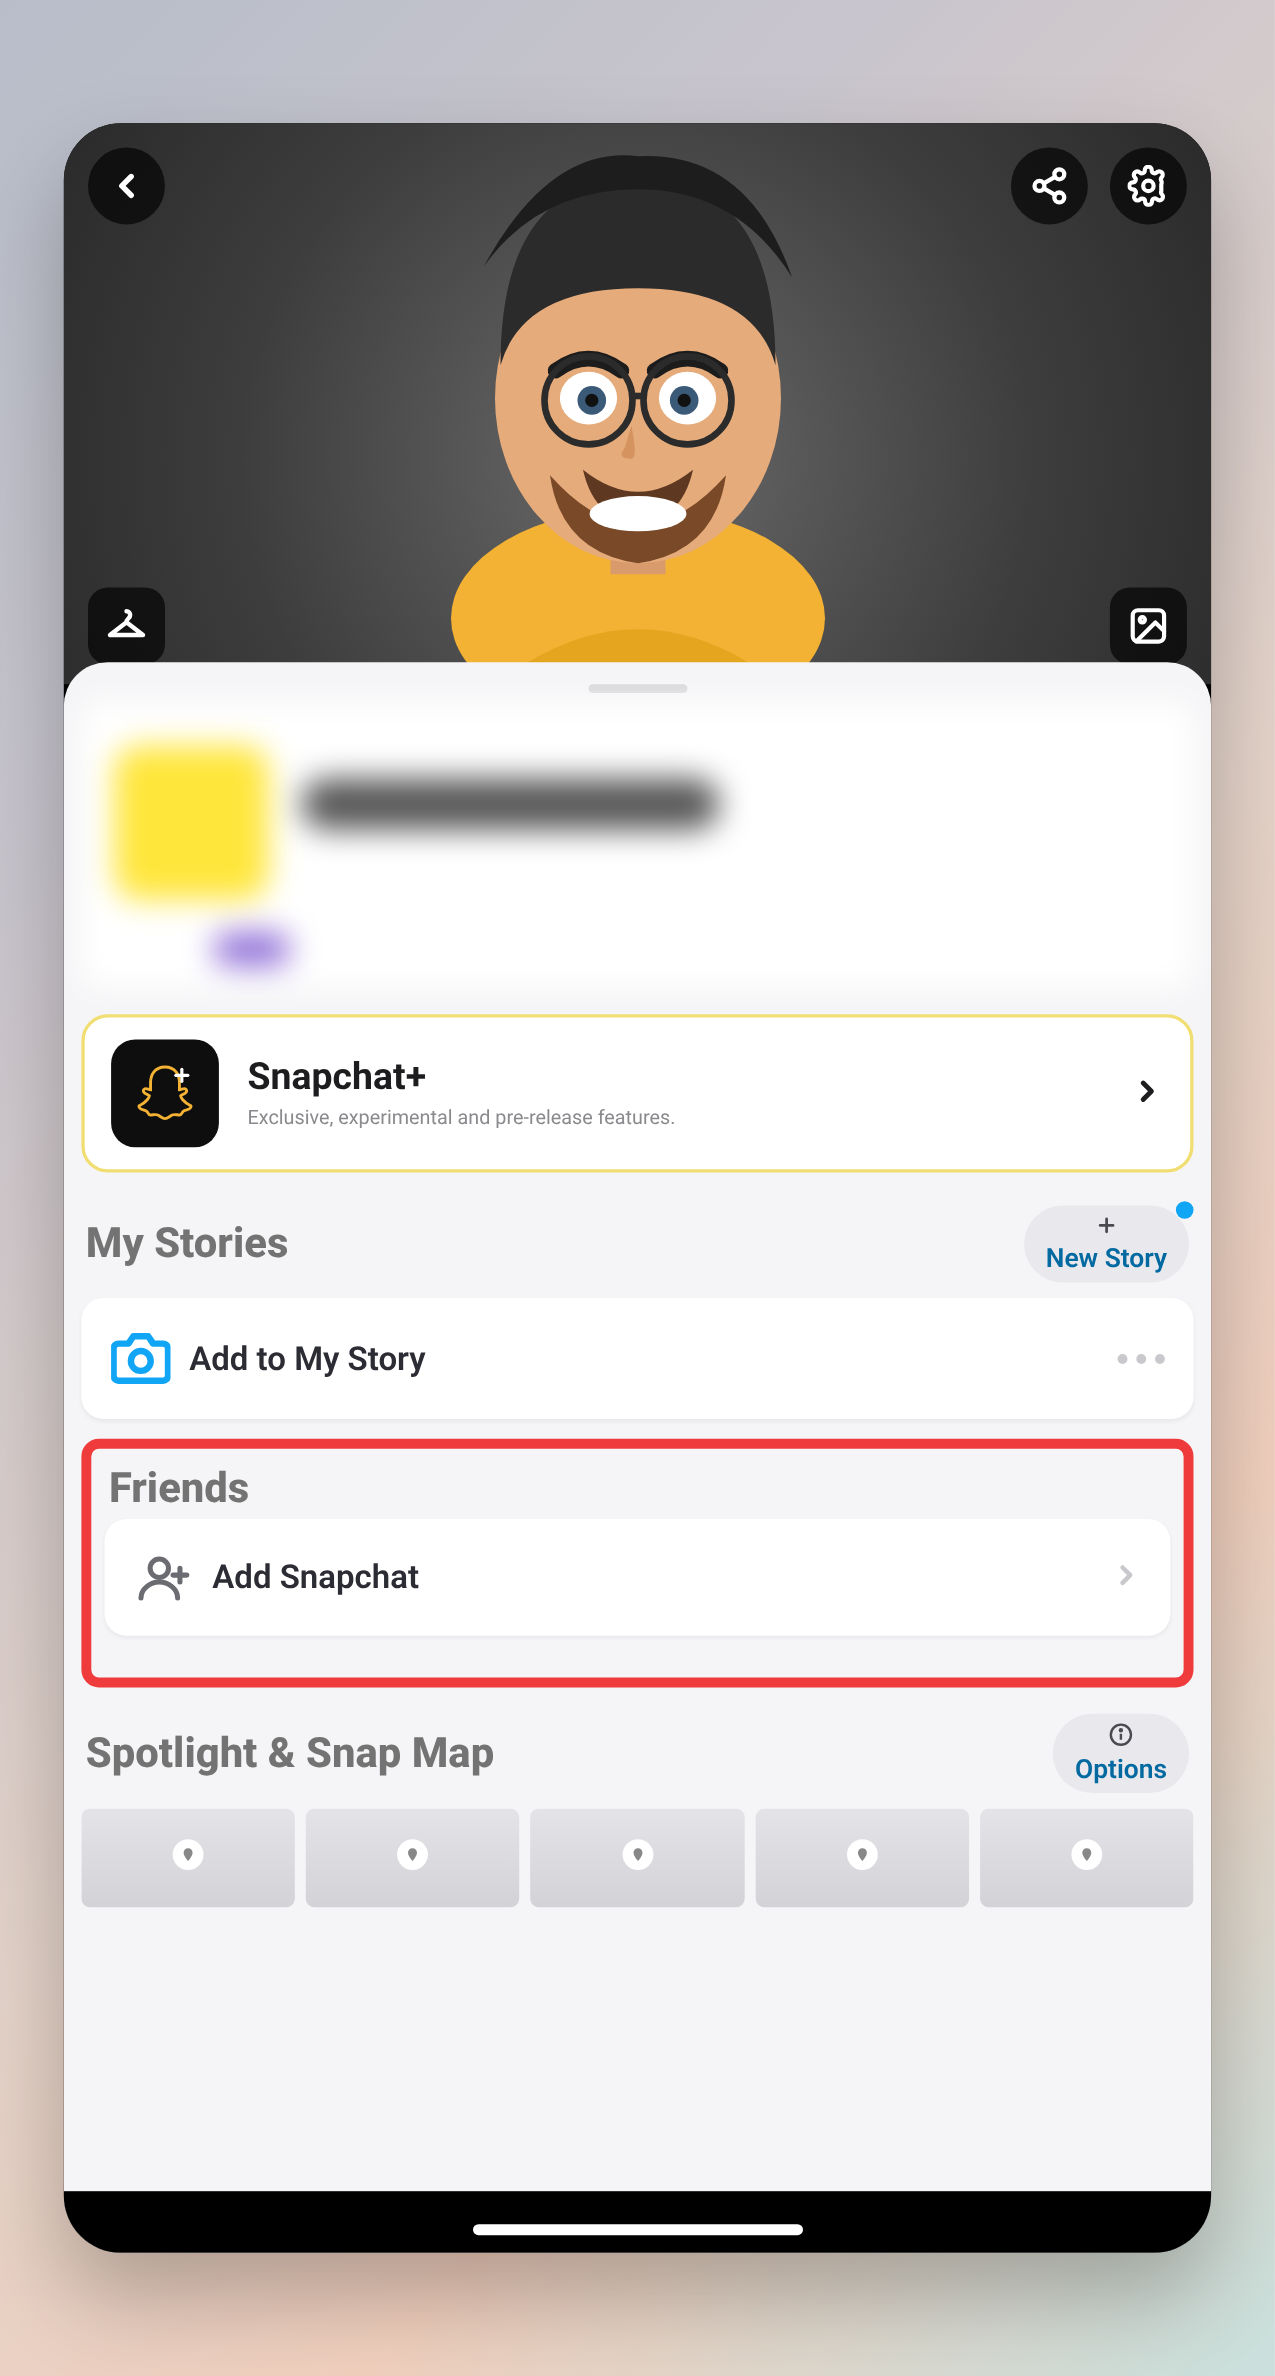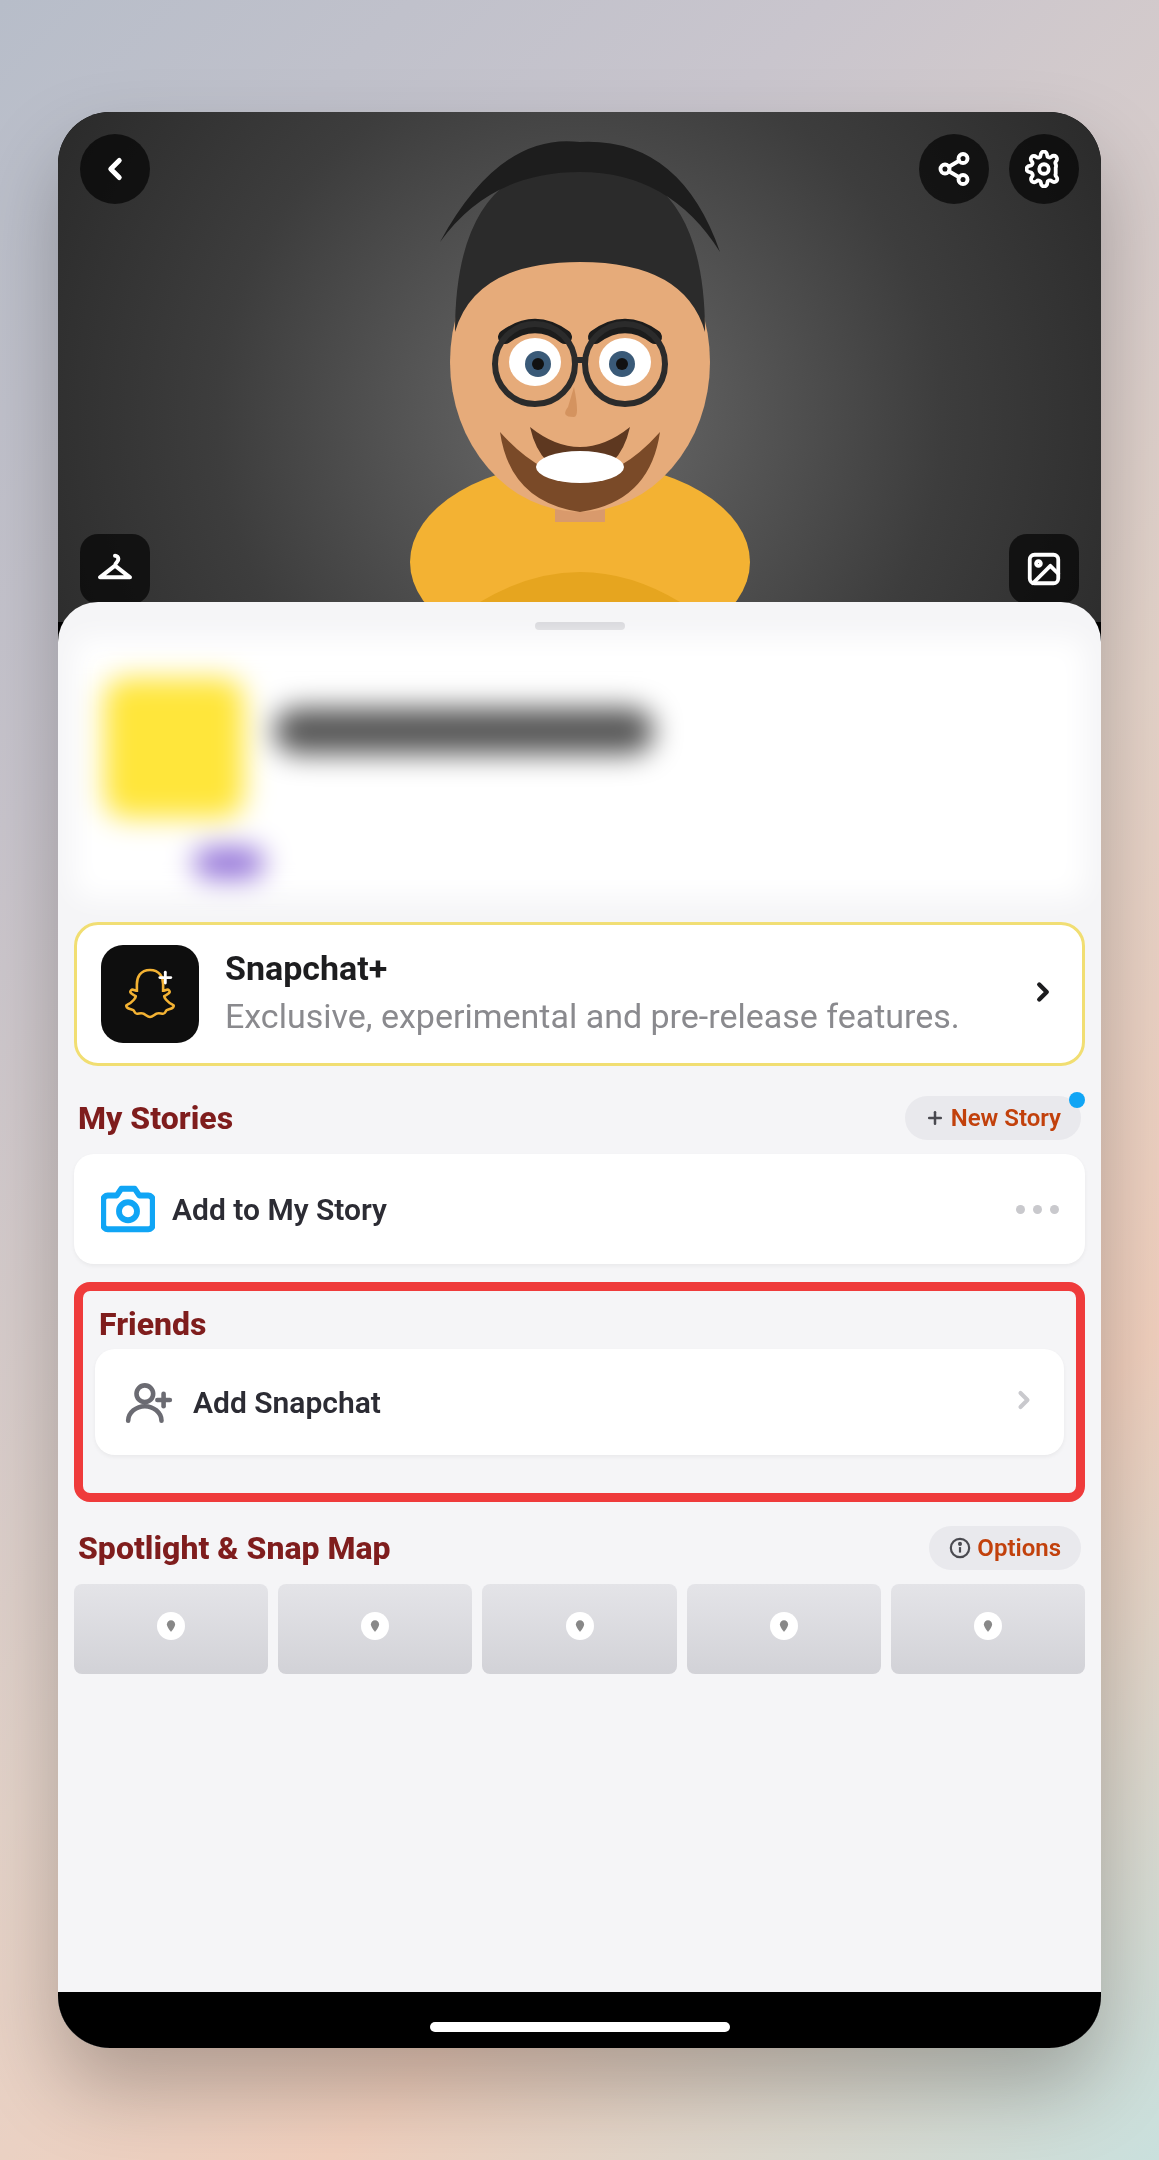--- a/index.html
+++ b/index.html
@@ -61,30 +61,30 @@
   .plus-card{
     border:3px solid #f1de72;border-radius:24px;background:#fff;
     display:flex;align-items:center;gap:26px;padding:20px 24px;margin-bottom:30px;
   }
   .plus-icon{
     width:98px;height:98px;border-radius:22px;background:#0e0e0e;
     display:flex;align-items:center;justify-content:center;flex-shrink:0;
   }
   .plus-text{flex:1;}
   .plus-title{font-size:34px;font-weight:700;color:#1d1d1f;margin-bottom:6px;}
-  .plus-sub{font-size:34px;color:#8a8a8e;line-height:1.35;}
+  .plus-sub{font-size:18px;color:#8a8a8e;line-height:1.35;}
   .chev-right svg{stroke:#1d1d1f;}
   .chev-right.grey svg{stroke:#c9c9cd;}
   
   .sec-header{display:flex;justify-content:space-between;align-items:center;padding:0 4px 14px;}
-  .sec-title{font-size:32px;font-weight:800;color:#7f1d1d;}
+  .sec-title{font-size:38px;font-weight:800;color:#737373;}
   .pill{
     background:#e9e9ed;border-radius:999px;padding:8px 20px;
     display:flex;align-items:center;gap:6px;
-    font-size:24px;font-weight:600;color:#c2410c;position:relative;
+    font-size:24px;font-weight:600;color:#0369a1;position:relative;flex-direction:column;
   }
   .pill .dot{position:absolute;top:-4px;right:-4px;width:16px;height:16px;border-radius:50%;background:#10a5f5;}
   .card{
     background:#fff;border-radius:20px;padding:28px 26px;
     display:flex;align-items:center;gap:16px;margin-bottom:18px;
     box-shadow:0 2px 4px rgba(0,0,0,0.05);
   }
   .card-label{font-size:30px;font-weight:600;color:#2c2c34;flex:1;}
   .icon-slot{width:56px;display:flex;justify-content:center;}
   .more-dots{display:flex;gap:8px;}

